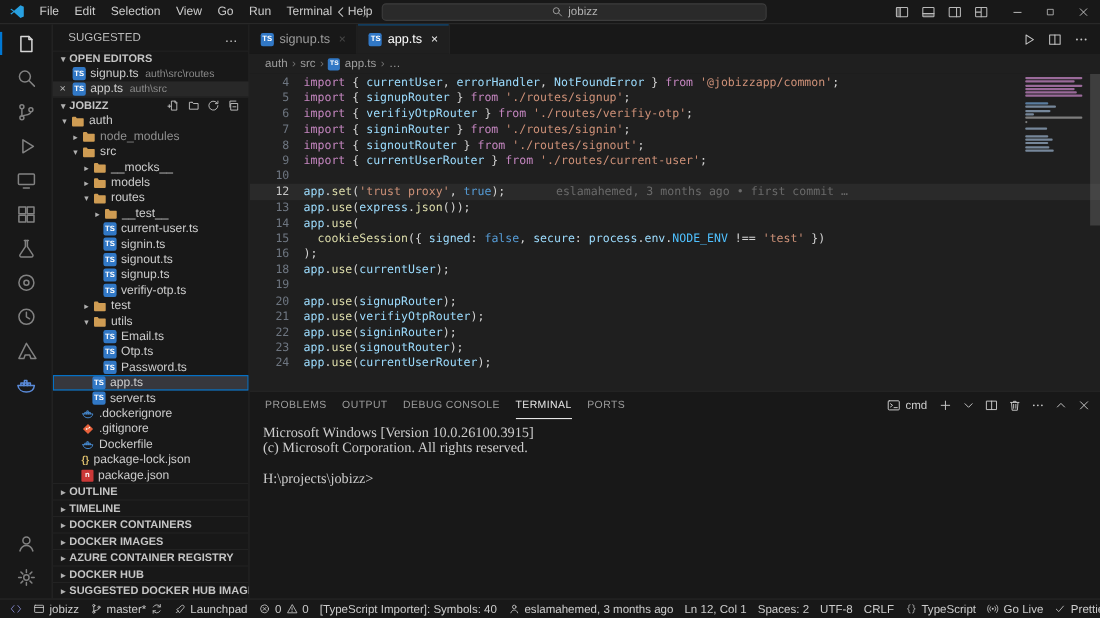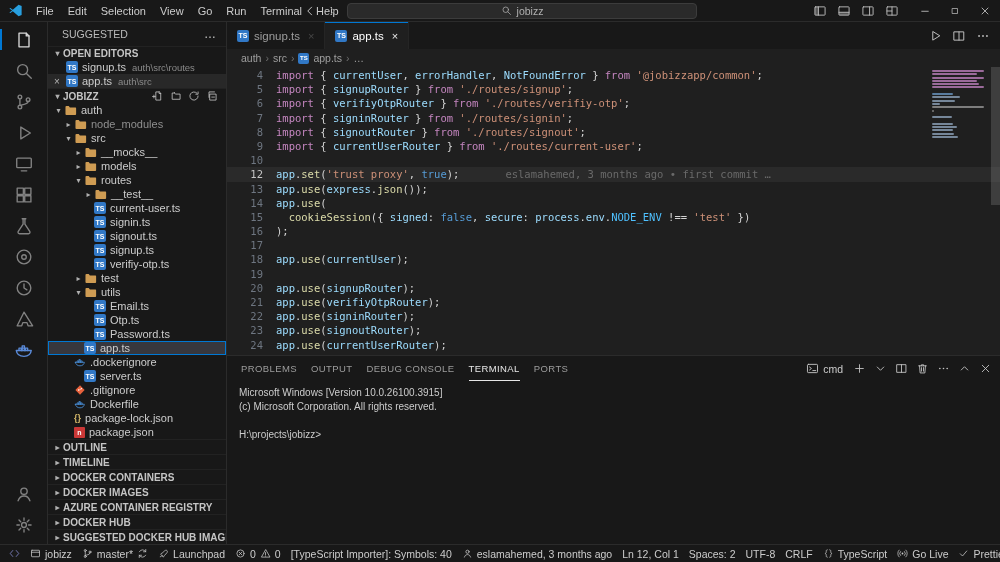--- a/index.html
+++ b/index.html
@@ -86,21 +86,21 @@
 .vthumb{width:100%;height:138px;background:rgba(121,121,121,.35)}
 
 
 .panel{height:189px;border-top:1px solid #2b2b2b;background:#181818;display:flex;flex-direction:column}
 .panel-head{height:25px;display:flex;padding:0 8px 0 14px}
 .ptabs{display:flex;gap:14px;height:100%}
 .ptab{font-size:9.5px;letter-spacing:.4px;color:#9d9d9d;height:100%;display:flex;align-items:center;border-bottom:1px solid transparent;cursor:pointer}
 .ptab.active{color:#e7e7e7;border-bottom-color:#e7e7e7}
 .panel-actions{margin-left:auto;display:flex;align-items:center;gap:8px;color:#c5c5c5}
 .shell-chip{display:flex;align-items:center;gap:4px;font-size:10.5px;color:#ccc;margin-right:2px;cursor:pointer}
-.term{flex:1;font-family:Liberation Sans, sans-serif;font-size:10px;padding:5px 0 0 12px;color:#ccc;overflow:hidden}
+.term{flex:1;font-family:Liberation Serif, serif;font-size:13px;padding:5px 0 0 12px;color:#ccc;overflow:hidden}
 .tline{min-height:14px;line-height:14px;white-space:pre}
 
 
 .statusbar{height:18px;background:#181818;border-top:1px solid #2b2b2b;display:flex;align-items:center;font-size:10.5px;color:#ccc;padding:0 4px}
 .sb-side{display:flex;align-items:center;height:100%}
 .sb-right{margin-left:auto}
 .sb-item{display:flex;align-items:center;gap:4px;padding:0 5px;height:100%;white-space:nowrap;cursor:pointer}
 </style>
 </head>
 <body>
@@ -452,34 +452,34 @@
         <div class="trow" style="padding-left:35px" data-name="tree-item-Password.ts">
           <span class="chev" data-name="chevron-spacer"></span>
           <span class="fi fi-ts" data-name="typescript-file-icon">TS</span>
           <span class="tlabel" data-name="tree-item-label">Password.ts</span>
         </div>
         <div class="trow sel" style="padding-left:25px" data-name="tree-item-app.ts">
           <span class="chev" data-name="chevron-spacer"></span>
           <span class="fi fi-ts" data-name="typescript-file-icon">TS</span>
           <span class="tlabel" data-name="tree-item-label">app.ts</span>
         </div>
+        <div class="trow" style="padding-left:25px" data-name="tree-item-server.ts">
+          <span class="chev" data-name="chevron-spacer"></span>
+          <span class="fi fi-ts" data-name="typescript-file-icon">TS</span>
+          <span class="tlabel" data-name="tree-item-label">server.ts</span>
+        </div>
         <div class="trow" style="padding-left:15px" data-name="tree-item-.dockerignore">
           <span class="chev" data-name="chevron-spacer"></span>
           <span class="ic fi c-docker" data-name="docker-file-icon">
             <svg width="12" height="12" viewBox="0 0 22 22" fill="none" stroke="currentColor" stroke-width="1.5" stroke-linecap="round" stroke-linejoin="round">
               <path d="M2.5 11.5h16.5c-.5 4-3.5 6.5-8 6.5s-8-2.5-8.5-6.5z"></path>
               <path d="M5.5 11.5V9h2.5v2.5M9 11.5V9h2.5v2.5M12.5 11.5V9H15v2.5M9 9V6.5h2.5V9"></path>
             </svg>
           </span>
           <span class="tlabel" data-name="tree-item-label">.dockerignore</span>
-        </div>
-        <div class="trow" style="padding-left:25px" data-name="tree-item-server.ts">
-          <span class="chev" data-name="chevron-spacer"></span>
-          <span class="fi fi-ts" data-name="typescript-file-icon">TS</span>
-          <span class="tlabel" data-name="tree-item-label">server.ts</span>
         </div>
         <div class="trow" style="padding-left:15px" data-name="tree-item-.gitignore">
           <span class="chev" data-name="chevron-spacer"></span>
           <span class="ic fi" data-name="git-diamond-icon">
             <svg width="12" height="12" viewBox="0 0 22 22" fill="none" stroke="currentColor" stroke-width="1.5" stroke-linecap="round" stroke-linejoin="round">
               <path d="M11 2.5 19.5 11 11 19.5 2.5 11z" fill="#e8623c" stroke="none"></path>
               <circle cx="8.5" cy="11" r="1.2" fill="#fff" stroke="none"></circle>
               <circle cx="13.5" cy="8.5" r="1.2" fill="#fff" stroke="none"></circle>
               <path d="M8.5 11c2 0 3.5-.5 5-2.5" stroke="#fff" stroke-width="1"></path>
             </svg>
@@ -593,21 +593,20 @@
           <div class="cl" data-name="code-line-6"><span class="ln" data-name="line-number">6</span><span class="lt" data-name="line-text"><span class="tk-k">import</span><span class="tk-p"> { </span><span class="tk-v">verifiyOtpRouter</span><span class="tk-p"> } </span><span class="tk-k">from</span><span class="tk-p"> </span><span class="tk-s">'./routes/verifiy-otp'</span><span class="tk-p">;</span></span></div>
           <div class="cl" data-name="code-line-7"><span class="ln" data-name="line-number">7</span><span class="lt" data-name="line-text"><span class="tk-k">import</span><span class="tk-p"> { </span><span class="tk-v">signinRouter</span><span class="tk-p"> } </span><span class="tk-k">from</span><span class="tk-p"> </span><span class="tk-s">'./routes/signin'</span><span class="tk-p">;</span></span></div>
           <div class="cl" data-name="code-line-8"><span class="ln" data-name="line-number">8</span><span class="lt" data-name="line-text"><span class="tk-k">import</span><span class="tk-p"> { </span><span class="tk-v">signoutRouter</span><span class="tk-p"> } </span><span class="tk-k">from</span><span class="tk-p"> </span><span class="tk-s">'./routes/signout'</span><span class="tk-p">;</span></span></div>
           <div class="cl" data-name="code-line-9"><span class="ln" data-name="line-number">9</span><span class="lt" data-name="line-text"><span class="tk-k">import</span><span class="tk-p"> { </span><span class="tk-v">currentUserRouter</span><span class="tk-p"> } </span><span class="tk-k">from</span><span class="tk-p"> </span><span class="tk-s">'./routes/current-user'</span><span class="tk-p">;</span></span></div>
           <div class="cl" data-name="code-line-10"><span class="ln" data-name="line-number">10</span><span class="lt" data-name="line-text"></span></div>
           <div class="cl cur" data-name="code-line-12"><span class="ln" data-name="line-number">12</span><span class="lt" data-name="line-text"><span class="tk-v">app</span><span class="tk-p">.</span><span class="tk-f">set</span><span class="tk-p">(</span><span class="tk-s">'trust proxy'</span><span class="tk-p">, </span><span class="tk-d">true</span><span class="tk-p">);</span><span class="blame" data-name="inline-blame">eslamahemed, 3 months ago • first commit …</span></span></div>
           <div class="cl" data-name="code-line-13"><span class="ln" data-name="line-number">13</span><span class="lt" data-name="line-text"><span class="tk-v">app</span><span class="tk-p">.</span><span class="tk-f">use</span><span class="tk-p">(</span><span class="tk-v">express</span><span class="tk-p">.</span><span class="tk-f">json</span><span class="tk-p">());</span></span></div>
           <div class="cl" data-name="code-line-14"><span class="ln" data-name="line-number">14</span><span class="lt" data-name="line-text"><span class="tk-v">app</span><span class="tk-p">.</span><span class="tk-f">use</span><span class="tk-p">(</span></span></div>
           <div class="cl" data-name="code-line-15"><span class="ln" data-name="line-number">15</span><span class="lt" data-name="line-text"><span class="tk-p">  </span><span class="tk-f">cookieSession</span><span class="tk-p">({ </span><span class="tk-v">signed</span><span class="tk-p">: </span><span class="tk-d">false</span><span class="tk-p">, </span><span class="tk-v">secure</span><span class="tk-p">: </span><span class="tk-v">process</span><span class="tk-p">.</span><span class="tk-v">env</span><span class="tk-p">.</span><span class="tk-c">NODE_ENV</span><span class="tk-o"> !== </span><span class="tk-s">'test'</span><span class="tk-p"> })</span></span></div>
           <div class="cl" data-name="code-line-16"><span class="ln" data-name="line-number">16</span><span class="lt" data-name="line-text"><span class="tk-p">);</span></span></div>
-          <div class="cl" data-name="code-line-17"><span class="ln" data-name="line-number">17</span><span class="lt" data-name="line-text"></span></div>
           <div class="cl" data-name="code-line-18"><span class="ln" data-name="line-number">18</span><span class="lt" data-name="line-text"><span class="tk-v">app</span><span class="tk-p">.</span><span class="tk-f">use</span><span class="tk-p">(</span><span class="tk-v">currentUser</span><span class="tk-p">);</span></span></div>
           <div class="cl" data-name="code-line-19"><span class="ln" data-name="line-number">19</span><span class="lt" data-name="line-text"></span></div>
           <div class="cl" data-name="code-line-20"><span class="ln" data-name="line-number">20</span><span class="lt" data-name="line-text"><span class="tk-v">app</span><span class="tk-p">.</span><span class="tk-f">use</span><span class="tk-p">(</span><span class="tk-v">signupRouter</span><span class="tk-p">);</span></span></div>
           <div class="cl" data-name="code-line-21"><span class="ln" data-name="line-number">21</span><span class="lt" data-name="line-text"><span class="tk-v">app</span><span class="tk-p">.</span><span class="tk-f">use</span><span class="tk-p">(</span><span class="tk-v">verifiyOtpRouter</span><span class="tk-p">);</span></span></div>
           <div class="cl" data-name="code-line-22"><span class="ln" data-name="line-number">22</span><span class="lt" data-name="line-text"><span class="tk-v">app</span><span class="tk-p">.</span><span class="tk-f">use</span><span class="tk-p">(</span><span class="tk-v">signinRouter</span><span class="tk-p">);</span></span></div>
           <div class="cl" data-name="code-line-23"><span class="ln" data-name="line-number">23</span><span class="lt" data-name="line-text"><span class="tk-v">app</span><span class="tk-p">.</span><span class="tk-f">use</span><span class="tk-p">(</span><span class="tk-v">signoutRouter</span><span class="tk-p">);</span></span></div>
           <div class="cl" data-name="code-line-24"><span class="ln" data-name="line-number">24</span><span class="lt" data-name="line-text"><span class="tk-v">app</span><span class="tk-p">.</span><span class="tk-f">use</span><span class="tk-p">(</span><span class="tk-v">currentUserRouter</span><span class="tk-p">);</span></span></div>
         </div>
       <div class="minimap" id="minimap" data-name="minimap">
           <div class="mm-bar" style="width:52px;background:#9a6a9a"></div>

